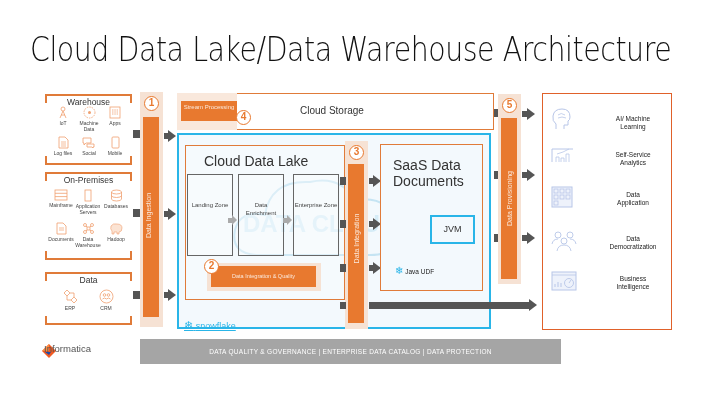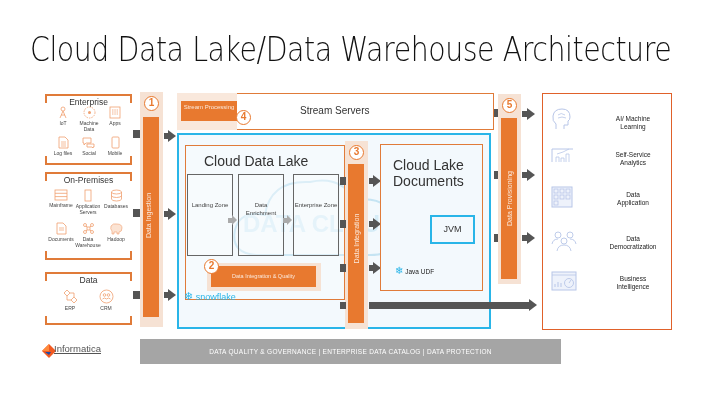--- a/index.html
+++ b/index.html
@@ -31,21 +31,21 @@
   .ss-label { left: 300px; top: 105px; font-size: 10px; color: #333; }
 
   .snow-frame { left: 177px; top: 133px; width: 314px; height: 196px; border: 2.5px solid #29b5e8; background: #f3f9fd; }
   .lake { left: 185px; top: 145px; width: 160px; height: 155px; border: 1.3px solid #e07b39; background: rgba(255,255,255,0.2); }
   .lake-title { left: 204px; top: 153px; font-size: 14px; color: #333; }
   .zone { position: absolute; border: 1px solid #666; top: 174px; width: 46px; height: 82px; font-size: 6px; color: #444; text-align: center; padding-top: 26px; line-height: 8px; background: rgba(255,255,255,0.25); }
   .zarrow { position: absolute; width: 0; height: 0; border-top: 5px solid transparent; border-bottom: 5px solid transparent; border-left: 5px solid #aaa; }
   .zstem { position: absolute; background: #aaa; height: 5px; width: 4px; }
   .diq-band { left: 207px; top: 263px; width: 114px; height: 28px; background: #f6e2d4; }
   .diq { left: 211px; top: 266px; width: 105px; height: 21px; background: #e8792f; color: #fbe9dc; font-size: 5.5px; text-align: center; line-height: 21px; }
-  .snow-logo { left: 184px; top: 290px; font-size: 9px; color: #29b5e8; }
+  .snow-logo { left: 184px; top: 319px; font-size: 9px; color: #29b5e8; text-decoration: underline; }
 
   .dw { left: 380px; top: 144px; width: 103px; height: 147px; border: 1.3px solid #e07b39; background: #f3f9fd; }
   .dw-title { left: 393px; top: 157px; font-size: 14px; line-height: 16px; color: #333; }
   .jvm { left: 430px; top: 215px; width: 45px; height: 29px; border: 2px solid #29b5e8; font-size: 9px; color: #333; text-align: center; line-height: 25px; background: #f3f9fd; }
   .judf { left: 395px; top: 265px; font-size: 6.5px; color: #222; }
 
   .consumers { left: 542px; top: 93px; width: 130px; height: 237px; border: 1.3px solid #e0612a; background: #fff; }
   .cons-item { position: absolute; left: 0; width: 130px; height: 36px; }
   .cons-label { position: absolute; left: 50px; width: 80px; text-align: center; font-size: 6.5px; line-height: 8px; color: #222; }
   .cons-icon { position: absolute; left: 8px; }
@@ -61,21 +61,21 @@
 
 <div class="abs title">Cloud Data Lake/Data Warehouse Architecture</div>
 
 <div class="src-box" style="left:45px;top:94px;width:87px;height:71px;">
   <div class="src-line-top" style="left:0;right:0;"></div>
   <div class="src-line-bot"></div>
   <div class="src-side" style="left:0;top:0;"></div>
   <div class="src-side" style="right:0;top:0;"></div>
   <div class="src-side" style="left:0;bottom:0;"></div>
   <div class="src-side" style="right:0;bottom:0;"></div>
-  <div class="src-title">Enterprise</div>
+  <div class="src-title">Warehouse</div>
 
   <div class="src-item" style="left:3px;top:12px;">
     <svg width="12" height="13" viewBox="0 0 12 13">
         <g fill="none" stroke="#f0a070" stroke-width="0.8">
           <circle cx="6" cy="3" r="2"></circle>
           <path d="M6 5 L3 12 M6 5 L9 12 M4 9 H8"></path>
         </g>
       </svg>
     <span>IoT</span>
   </div>
@@ -213,21 +213,21 @@
 <div class="arrow" style="left:168px;top:130px;"></div>
 <div class="arrow-stem" style="left:164px;top:211px;width:5px;"></div>
 <div class="arrow" style="left:168px;top:208px;"></div>
 <div class="arrow-stem" style="left:164px;top:292px;width:5px;"></div>
 <div class="arrow" style="left:168px;top:289px;"></div>
 
 <div class="abs stream-storage"></div>
 <div class="abs stream-proc-band"></div>
 <div class="abs stream-proc">Stream Processing</div>
 <div class="num" style="left:236px;top:110px;">4</div>
-<div class="abs ss-label">Stream Servers</div>
+<div class="abs ss-label">Cloud Storage</div>
 
 <div class="abs snow-frame"></div>
 
 <svg class="abs watermark" viewBox="0 0 200 120">
   <path d="M40 95 Q10 95 15 70 Q20 50 45 55 Q50 20 90 22 Q120 15 135 40 Q170 35 175 65 Q185 95 150 95 Z" fill="none" stroke="#c5e4f3" stroke-width="2"></path>
   <text x="100" y="72" text-anchor="middle" font-size="24" font-weight="bold" fill="#d5ecf7" font-family="Liberation Sans, sans-serif">DATA CLOUD</text>
 </svg>
 
 <div class="abs lake"></div>
 <div class="abs lake-title">Cloud Data Lake</div>
@@ -263,21 +263,21 @@
 <div class="arrow" style="left:373px;top:218px;"></div>
 <div class="arrow-stem" style="left:369px;top:265px;width:5px;"></div>
 <div class="arrow" style="left:373px;top:262px;"></div>
 
 <div class="conn" style="left:340px;top:302px;width:6px;height:7px;"></div>
 <div class="arrow-stem" style="left:369px;top:302px;width:160px;height:7px;"></div>
 <div class="arrow" style="left:529px;top:299px;"></div>
 
 <div class="abs dw"></div>
 <div class="abs dw-title">
-  <div>Cloud Lake</div>
+  <div>SaaS Data</div>
   <div>Documents</div>
 </div>
 <div class="abs jvm">JVM</div>
 <div class="abs judf">
   <span style="color:#29b5e8;font-size:10px;">❄</span>
   <span>Java UDF</span>
 </div>
 
 <div class="conn" style="left:494px;top:109px;width:6px;"></div>
 <div class="conn" style="left:494px;top:171px;width:6px;"></div>
@@ -361,14 +361,14 @@
       <div>Intelligence</div>
     </div>
   </div>
 </div>
 
 <svg class="abs logo-mark" viewBox="0 0 14 14">
   <path d="M7 0 L14 7 L7 14 L0 7 Z" fill="#f15a22"></path>
   <path d="M7 0 L7 7 L0 7 Z" fill="#ff8a3d"></path>
   <path d="M3 8 L9 8 L7 11 Z" fill="#1f4aa8"></path>
 </svg>
-<div class="abs logo" style="left:54px;text-decoration:underline;">Informatica</div>
+<div class="abs logo" style="left:44px;">Informatica</div>
 <div class="abs footer-bar">DATA QUALITY &amp; GOVERNANCE | ENTERPRISE DATA CATALOG | DATA PROTECTION</div>
 
 </body></html>

